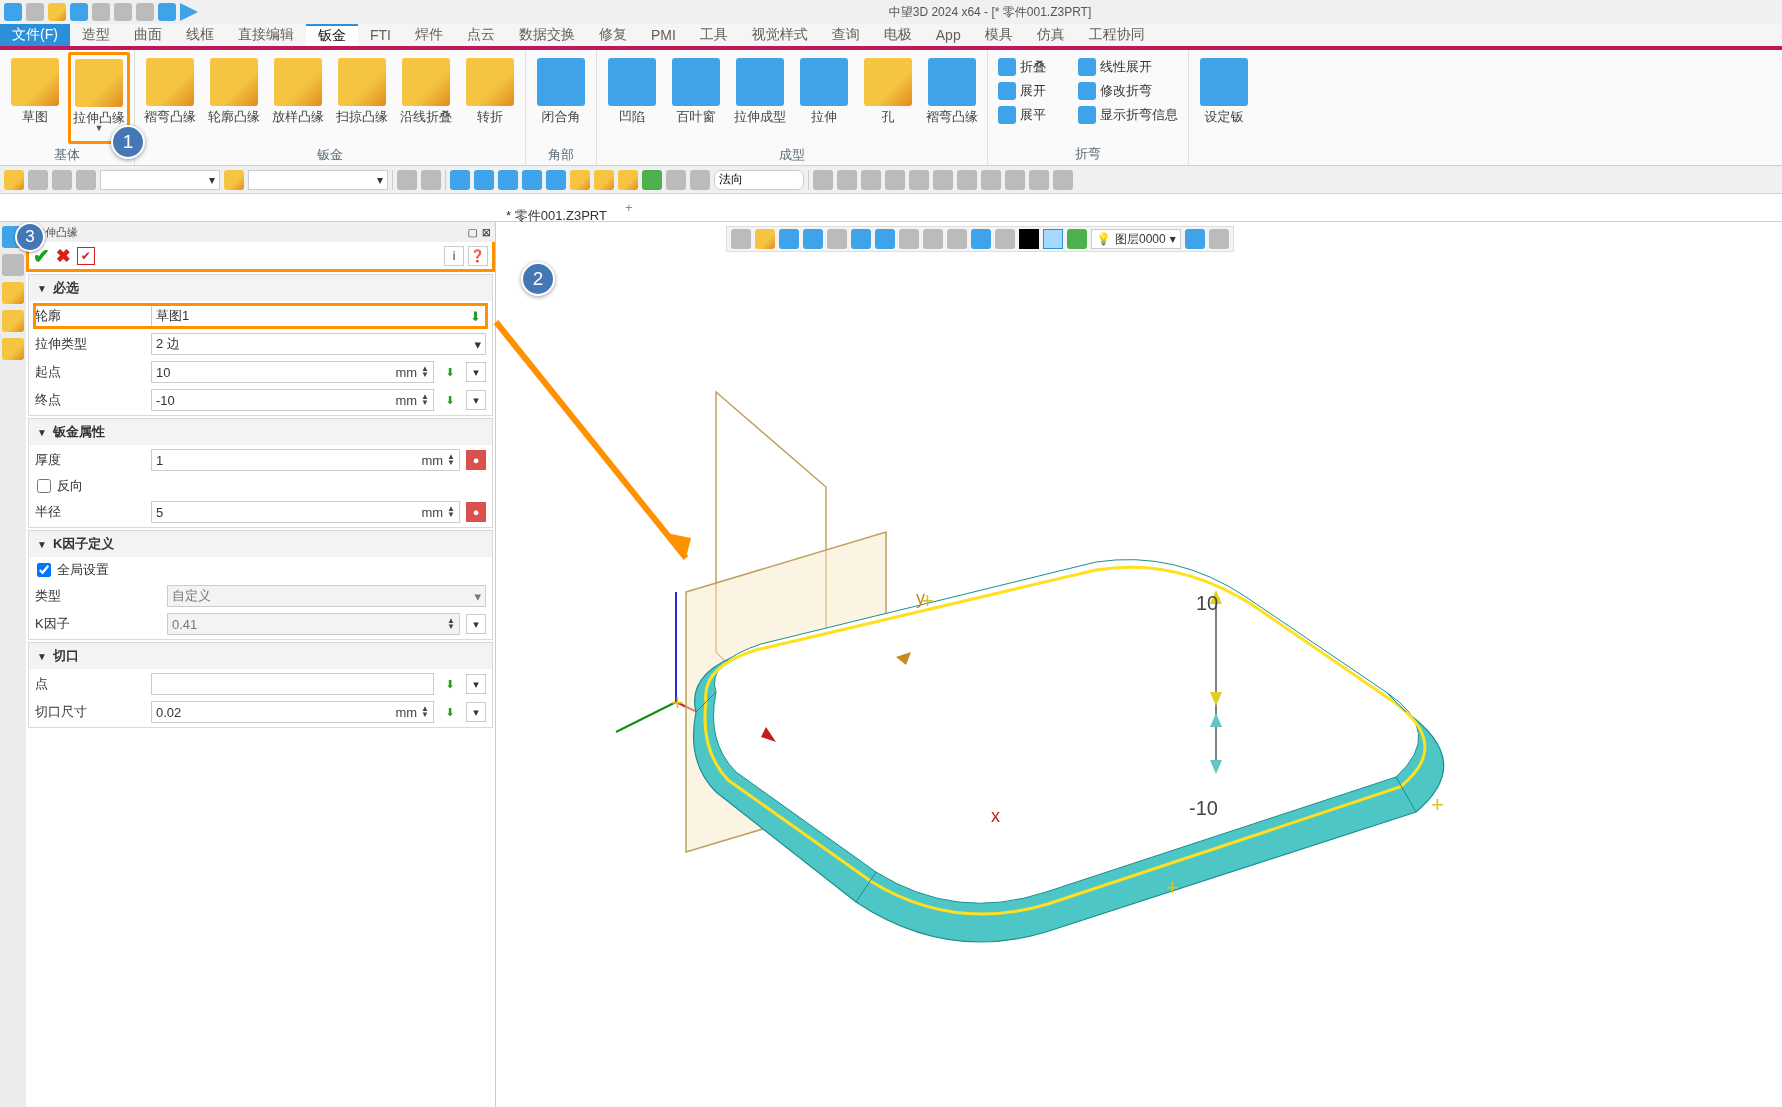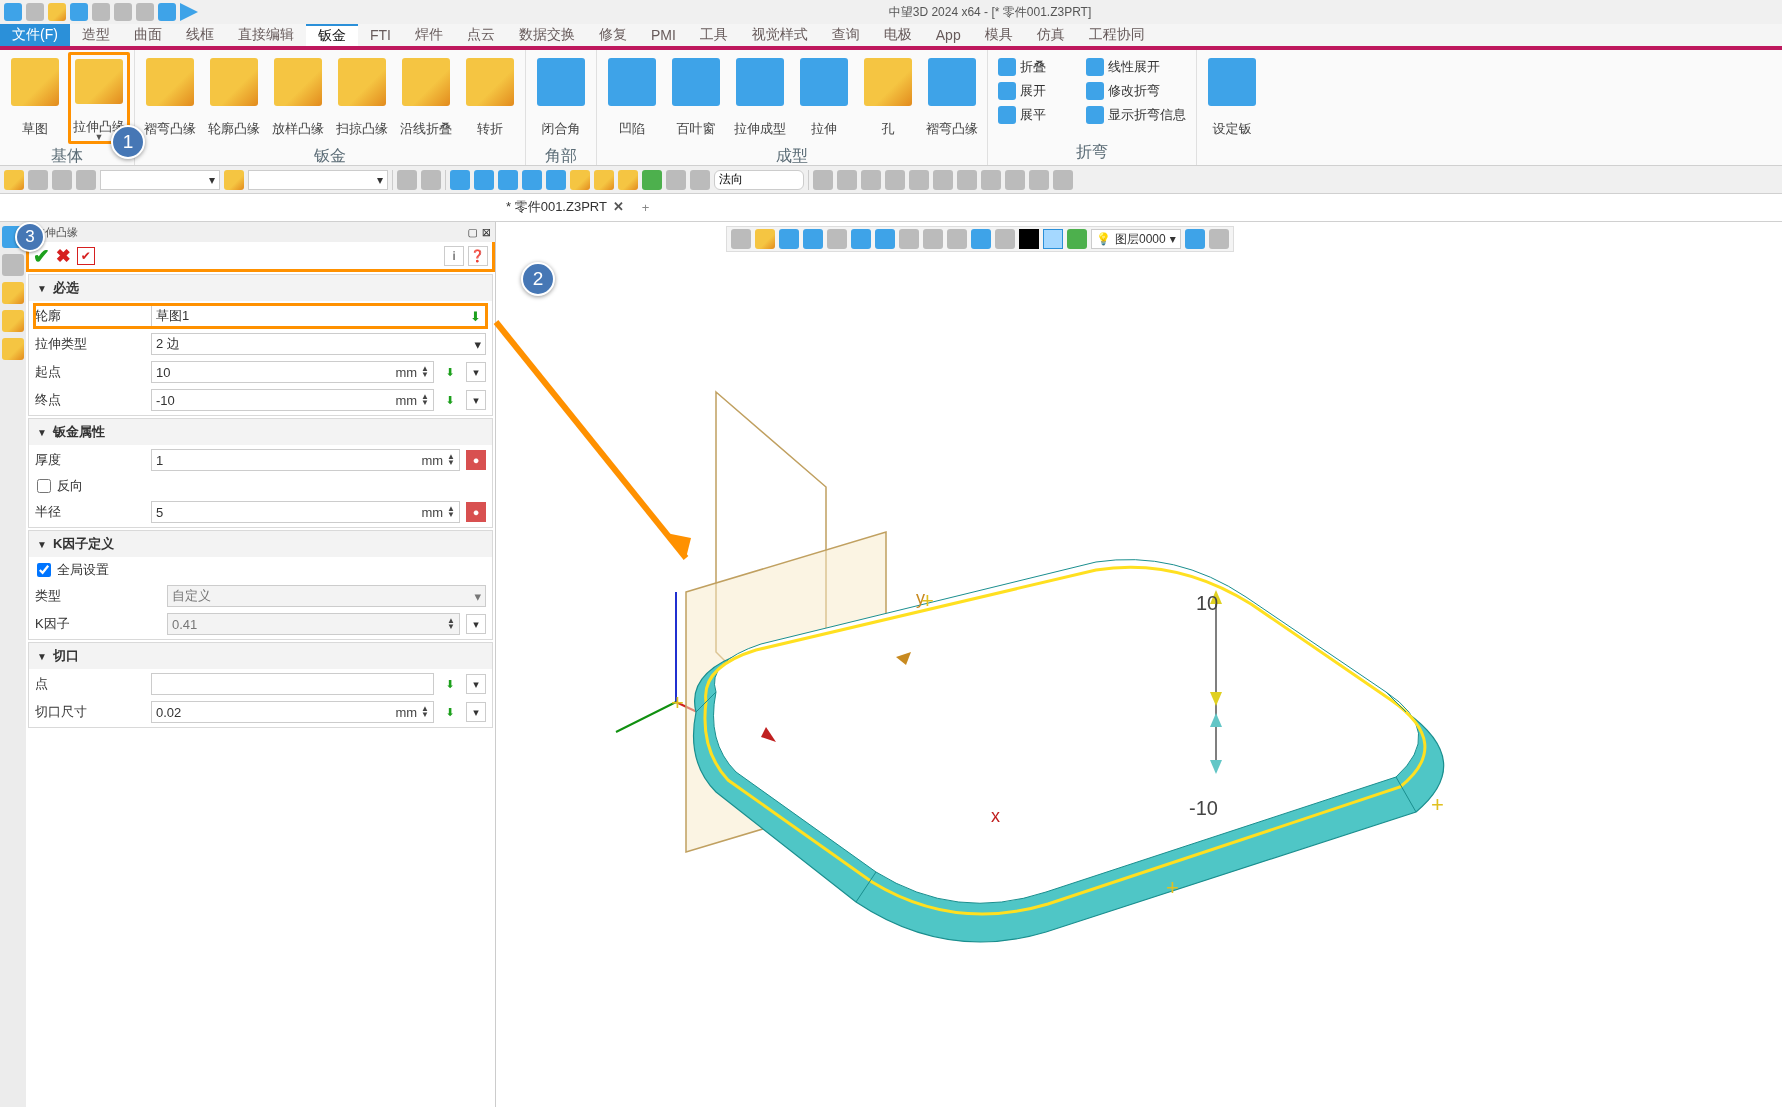--- a/index.html
+++ b/index.html
@@ -13,40 +13,40 @@
 
 .menu-tabs { height: 26px; background: #f5f5f5; display: flex; align-items: stretch; border-bottom: 4px solid #be185d; }
 .menu-tabs .tab { padding: 0 12px; display: flex; align-items: center; cursor: pointer; color: #675b5b; font-size: 14px; }
 .menu-tabs .tab.file { background: #2b90d9; color: #fff; }
 .menu-tabs .tab.active { background: #fff; border-top: 2px solid #2b90d9; color:#111; }
 
 
 .ribbon { height: 116px; background: #fafafa; border-bottom: 1px solid #d0d0d0; display: flex; }
 .ribbon .group { border-right: 1px solid #e0e0e0; display: flex; flex-direction: column; padding: 2px 4px 0 4px; }
 .ribbon .group .row { display: flex; gap: 2px; }
-.ribbon .group .glabel { text-align: center; font-size: 16px; color: #5b6c76; padding: 2px 0; }
+.ribbon .group .glabel { text-align: center; font-size: 13px; color: #5b6c76; padding: 2px 0; }
 .btn-big { width: 62px; height: 92px; display: flex; flex-direction: column; align-items: center; justify-content: flex-start; cursor: pointer; border: 2px solid transparent; border-radius: 2px; }
 .btn-big .ic { width: 48px; height: 48px; margin-top: 4px; }
-.btn-big .lbl { font-size: 13px; color: #444; text-align: center; line-height: 1.1; margin-top: 16px; white-space: pre; }
+.btn-big .lbl { font-size: 13px; color: #444; text-align: center; line-height: 1.1; margin-top: 4px; white-space: pre; }
 .btn-big .dd { font-size: 9px; color: #555; line-height: 0.8; }
 .hl-box { border: 3px solid #ff9100 !important; }
 .btn-sml { height: 22px; display: flex; align-items: center; gap: 4px; padding: 0 6px; cursor: pointer; }
 .btn-sml .ic { width: 18px; height: 18px; }
 .btn-sml .lbl { font-size: 13px; color: #333; }
 
 
 .subbar { height: 28px; background: #f0f0f0; border-bottom: 1px solid #d0d0d0; display: flex; align-items: center; gap: 4px; padding: 0 4px; }
 .subbar .tk { width: 20px; height: 20px; }
 .subbar .sep { width: 1px; height: 20px; background: #ccc; }
 .subbar input { height: 20px; border: 1px solid #ccc; background: #fff; font-size: 12px; padding: 0 4px; }
 .subbar .wide { width: 90px; border-radius: 6px; }
 
 
 .doctabs { height: 28px; background: #fff; display: flex; align-items: center; border-bottom: 1px solid #d0d0d0; padding-left: 496px; }
-.doctab { display: flex; align-items: center; gap: 6px; padding: 17px 10px; height: 100%; border-bottom: 2px solid #2b90d9; font-size: 13px; }
+.doctab { display: flex; align-items: center; gap: 6px; padding: 17px 10px; height: 100%; border-bottom: 2px solid #2b90d9; font-size: 13px; flex-direction: column; }
 .doctab .close { color: #555; font-weight: bold; cursor: pointer; }
 .plus { padding: 0 8px; color: #888; cursor: pointer; }
 
 
 .main { display: flex; height: calc(1107px - 24px - 26px - 116px - 28px - 28px); }
 .sidetabs { width: 26px; background: #ececec; display: flex; flex-direction: column; gap: 6px; padding-top: 4px; align-items: center; }
 .sidetabs .st { width: 22px; height: 22px; }
 .panel { width: 470px; background: #fff; border-right: 1px solid #ccc; display: flex; flex-direction: column; }
 .panel-head { height: 20px; background: #f0f0f0; display: flex; align-items: center; justify-content: flex-end; gap: 4px; padding: 0 4px; font-size: 11px; }
 .panel-head .t { margin-right: auto; padding-left: 4px; color: #555; }
@@ -217,21 +217,21 @@
         </div>
       <div class="btn-big">
           <div class="ic gicon ic-blue"></div>
           <div class="lbl">褶弯凸缘</div>
         </div>
     </div>
     <div class="glabel">成型</div>
   </div>
 
   <div class="group" style="justify-content:space-between">
-    <div style="display:grid;grid-template-columns:auto auto;gap:2px 28px;padding-top:4px">
+    <div style="display:grid;grid-template-columns:auto auto;gap:2px 20px;padding-top:4px">
       <div class="btn-sml">
           <span class="ic gicon ic-blue"></span>
           <span class="lbl">折叠</span>
         </div>
       <div class="btn-sml">
           <span class="ic gicon ic-blue"></span>
           <span class="lbl">线性展开</span>
         </div>
       <div class="btn-sml">
           <span class="ic gicon ic-blue"></span>

